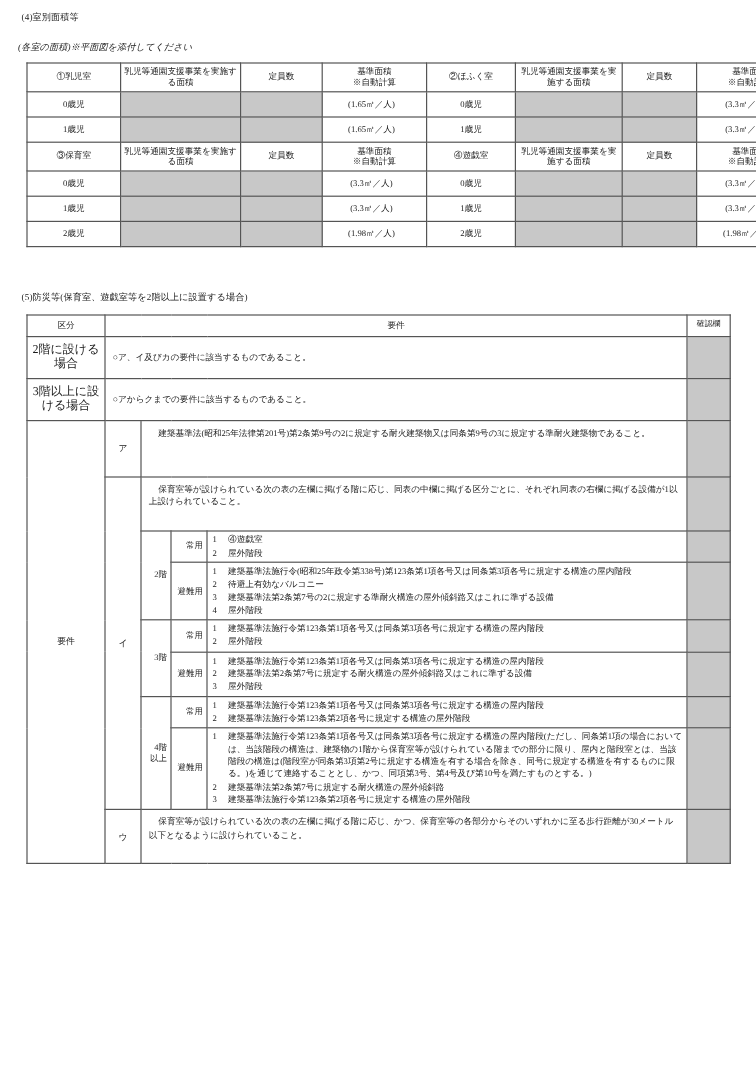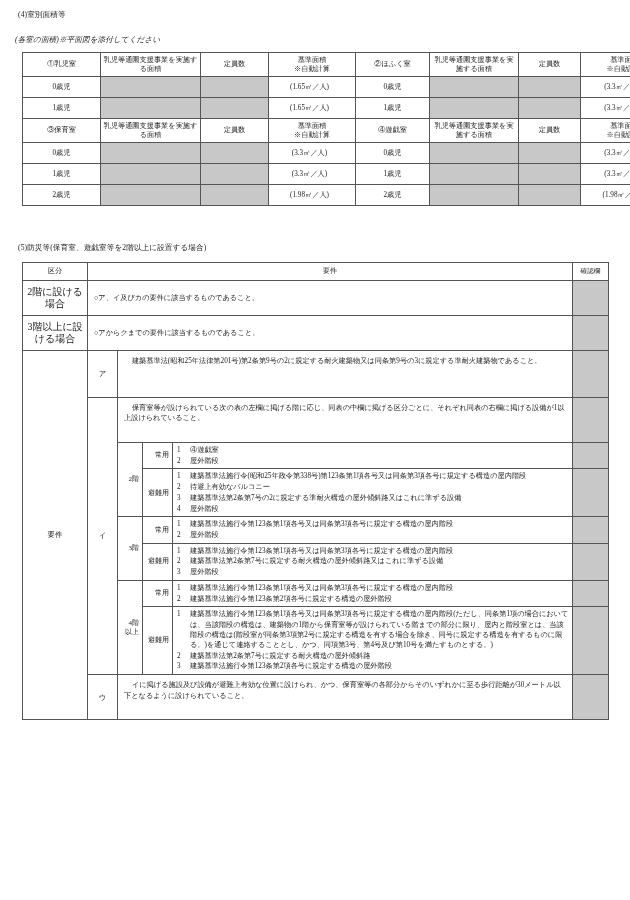--- a/index.html
+++ b/index.html
@@ -349,19 +349,19 @@
             <li><span class="n">1</span><span>建築基準法施行令第123条第1項各号又は同条第3項各号に規定する構造の屋内階段(ただし、同条第1項の場合においては、当該階段の構造は、建築物の1階から保育室等が設けられている階までの部分に限り、屋内と階段室とは、当該階段の構造は(階段室が同条第3項第2号に規定する構造を有する場合を除き、同号に規定する構造を有するものに限る。)を通じて連絡することとし、かつ、同項第3号、第4号及び第10号を満たすものとする。)</span></li>
             <li><span class="n">2</span><span>建築基準法第2条第7号に規定する耐火構造の屋外傾斜路</span></li>
             <li><span class="n">3</span><span>建築基準法施行令第123条第2項各号に規定する構造の屋外階段</span></li>
           </ol>
         </td>
         <td class="gray"></td>
       </tr>
 
       <tr>
         <td class="mark-cell">ウ</td>
-        <td colspan="3" class="req-body indent" style="height:34px">イに掲げる施設及び設備が避難上有効な位置に設けられ、かつ、保育室等の各部分からそのいずれかに至る歩行距離が30メートル以下となるように設けられていること。</td>
+        <td colspan="3" class="req-body indent" style="height:34px">保育室等が設けられている次の表の左欄に掲げる階に応じ、かつ、保育室等の各部分からそのいずれかに至る歩行距離が30メートル以下となるように設けられていること。</td>
         <td class="gray"></td>
       </tr>
     </tbody>
   </table>
 
 </div>
 
 </body></html>

